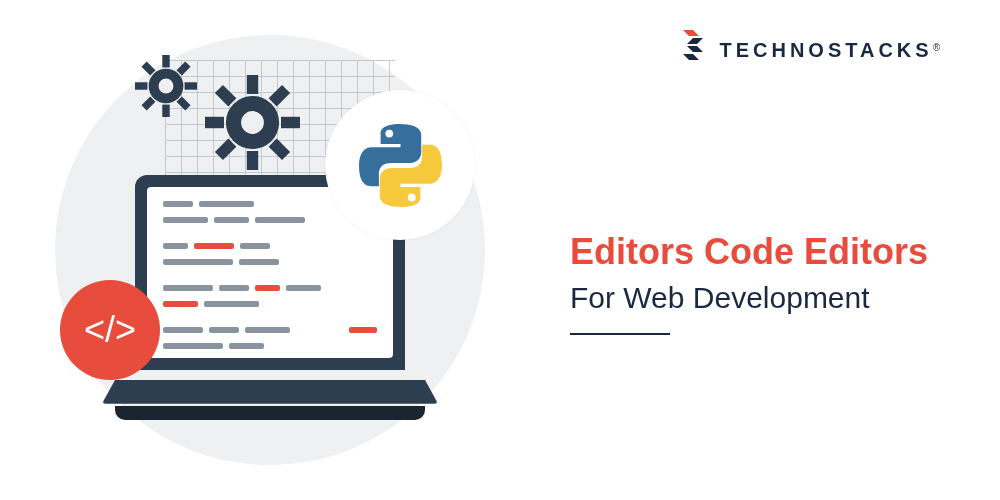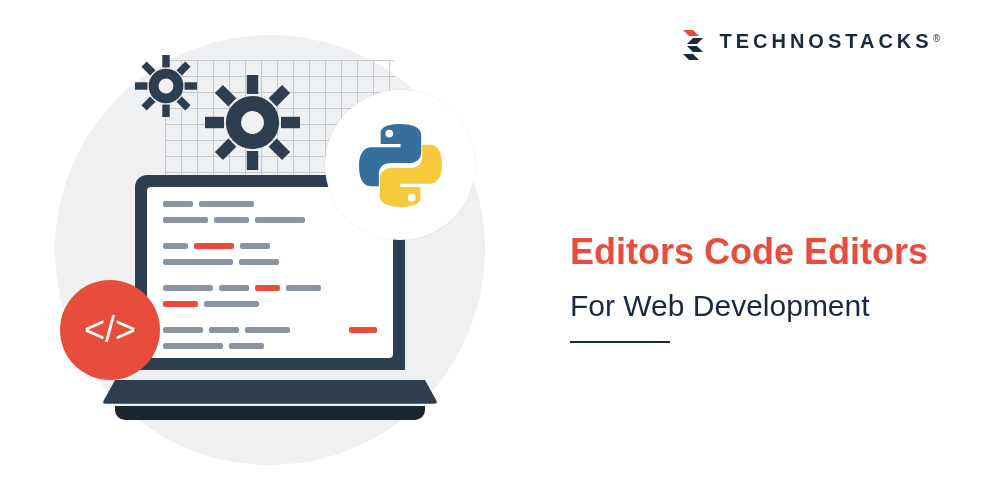--- a/index.html
+++ b/index.html
@@ -13,21 +13,21 @@
       background: #ffffff;
       font-family: Arial, Helvetica, sans-serif;
       position: relative;
       overflow: hidden;
     }
     .logo-area {
       position: absolute;
       top: 30px;
       right: 60px;
       display: flex;
-      align-items: flex-start;
+      align-items: flex-end;
       gap: 10px;
     }
     .logo-mark {
       width: 32px;
       height: 32px;
       position: relative;
     }
     .logo-text {
       font-size: 20px;
       font-weight: 700;
@@ -47,21 +47,21 @@
     .title-line1 {
       font-size: 36px;
       font-weight: 700;
       color: #e74c3c;
       line-height: 1.2;
     }
     .title-line2 {
       font-size: 30px;
       font-weight: 400;
       color: #1a2942;
-      margin-top: 16px;
+      margin-top: 8px;
     }
     .underline {
       width: 100px;
       height: 2px;
       background: #1a2942;
       margin-top: 18px;
     }
     .illustration {
       position: absolute;
       left: 30px;

